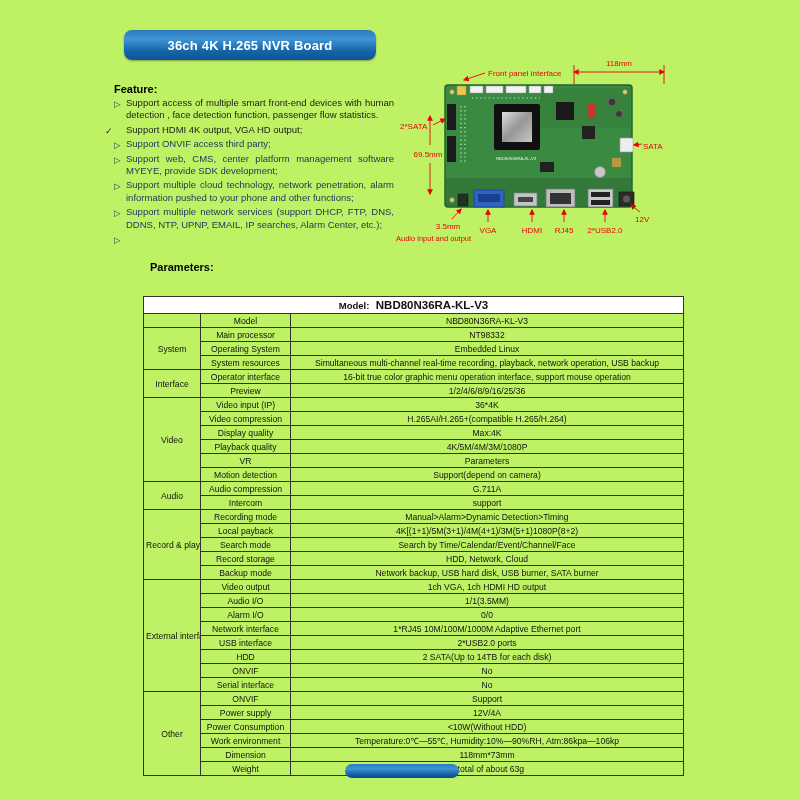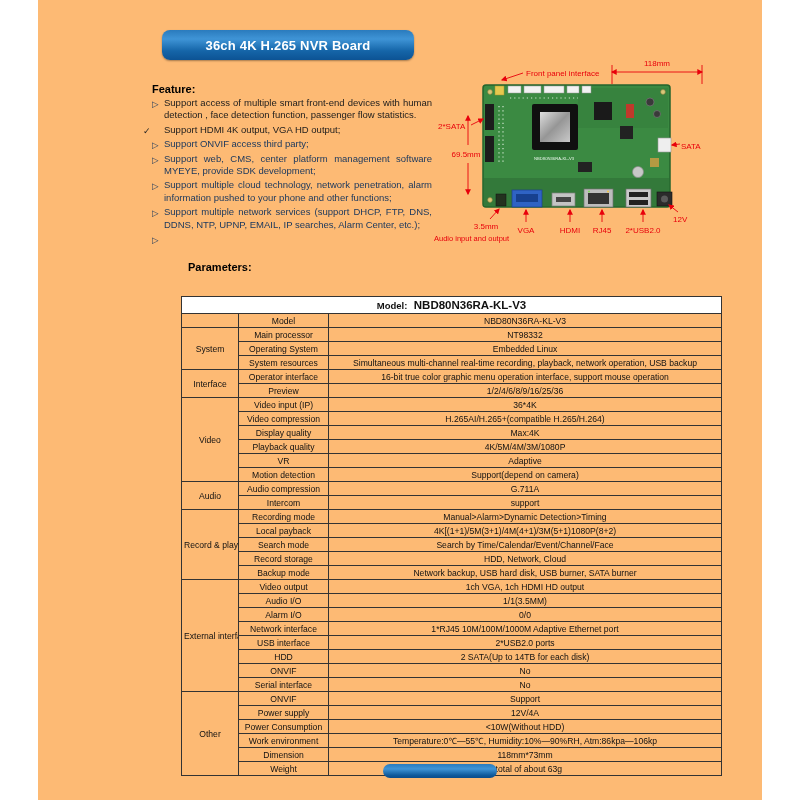--- a/index.html
+++ b/index.html
@@ -1,16 +1,16 @@
 <!DOCTYPE html>
 <html><head>
 <meta charset="utf-8">
 <style>
   html,body{margin:0;padding:0;background:#fff;}
-  .page{position:relative;width:724px;height:800px;background:#fdba74;overflow:hidden;
+  .page{position:relative;width:800px;height:800px;background:#bef264;overflow:hidden;
         font-family:"Liberation Sans",sans-serif;margin:0 auto;}
 
   
   .banner{position:absolute;left:124px;top:30px;width:252px;height:30px;border-radius:8px;
           background:linear-gradient(180deg,#2a7bbd 0%,#3f94d6 30%,#1565a8 70%,#0c5394 100%);
           display:flex;align-items:center;justify-content:center;box-shadow:0 1px 2px rgba(0,0,0,.35);}
   .banner span{color:#fff;font-weight:bold;font-size:13px;letter-spacing:.2px;}
 
   
   .feature-heading{position:absolute;left:114px;top:83px;font-size:11px;font-weight:bold;color:#000;}
@@ -254,21 +254,21 @@
         <tr>
           <td class="lcell">Display quality</td>
           <td class="vcell">Max:4K</td>
         </tr>
         <tr>
           <td class="lcell">Playback quality</td>
           <td class="vcell">4K/5M/4M/3M/1080P</td>
         </tr>
         <tr>
           <td class="lcell">VR</td>
-          <td class="vcell">Adaptive</td>
+          <td class="vcell">Parameters</td>
         </tr>
         <tr>
           <td class="lcell">Motion detection</td>
           <td class="vcell">Support(depend on camera)</td>
         </tr>
         <tr>
           <td class="gcell" rowspan="2">Audio</td>
           <td class="lcell">Audio compression</td>
           <td class="vcell">G.711A</td>
         </tr>

